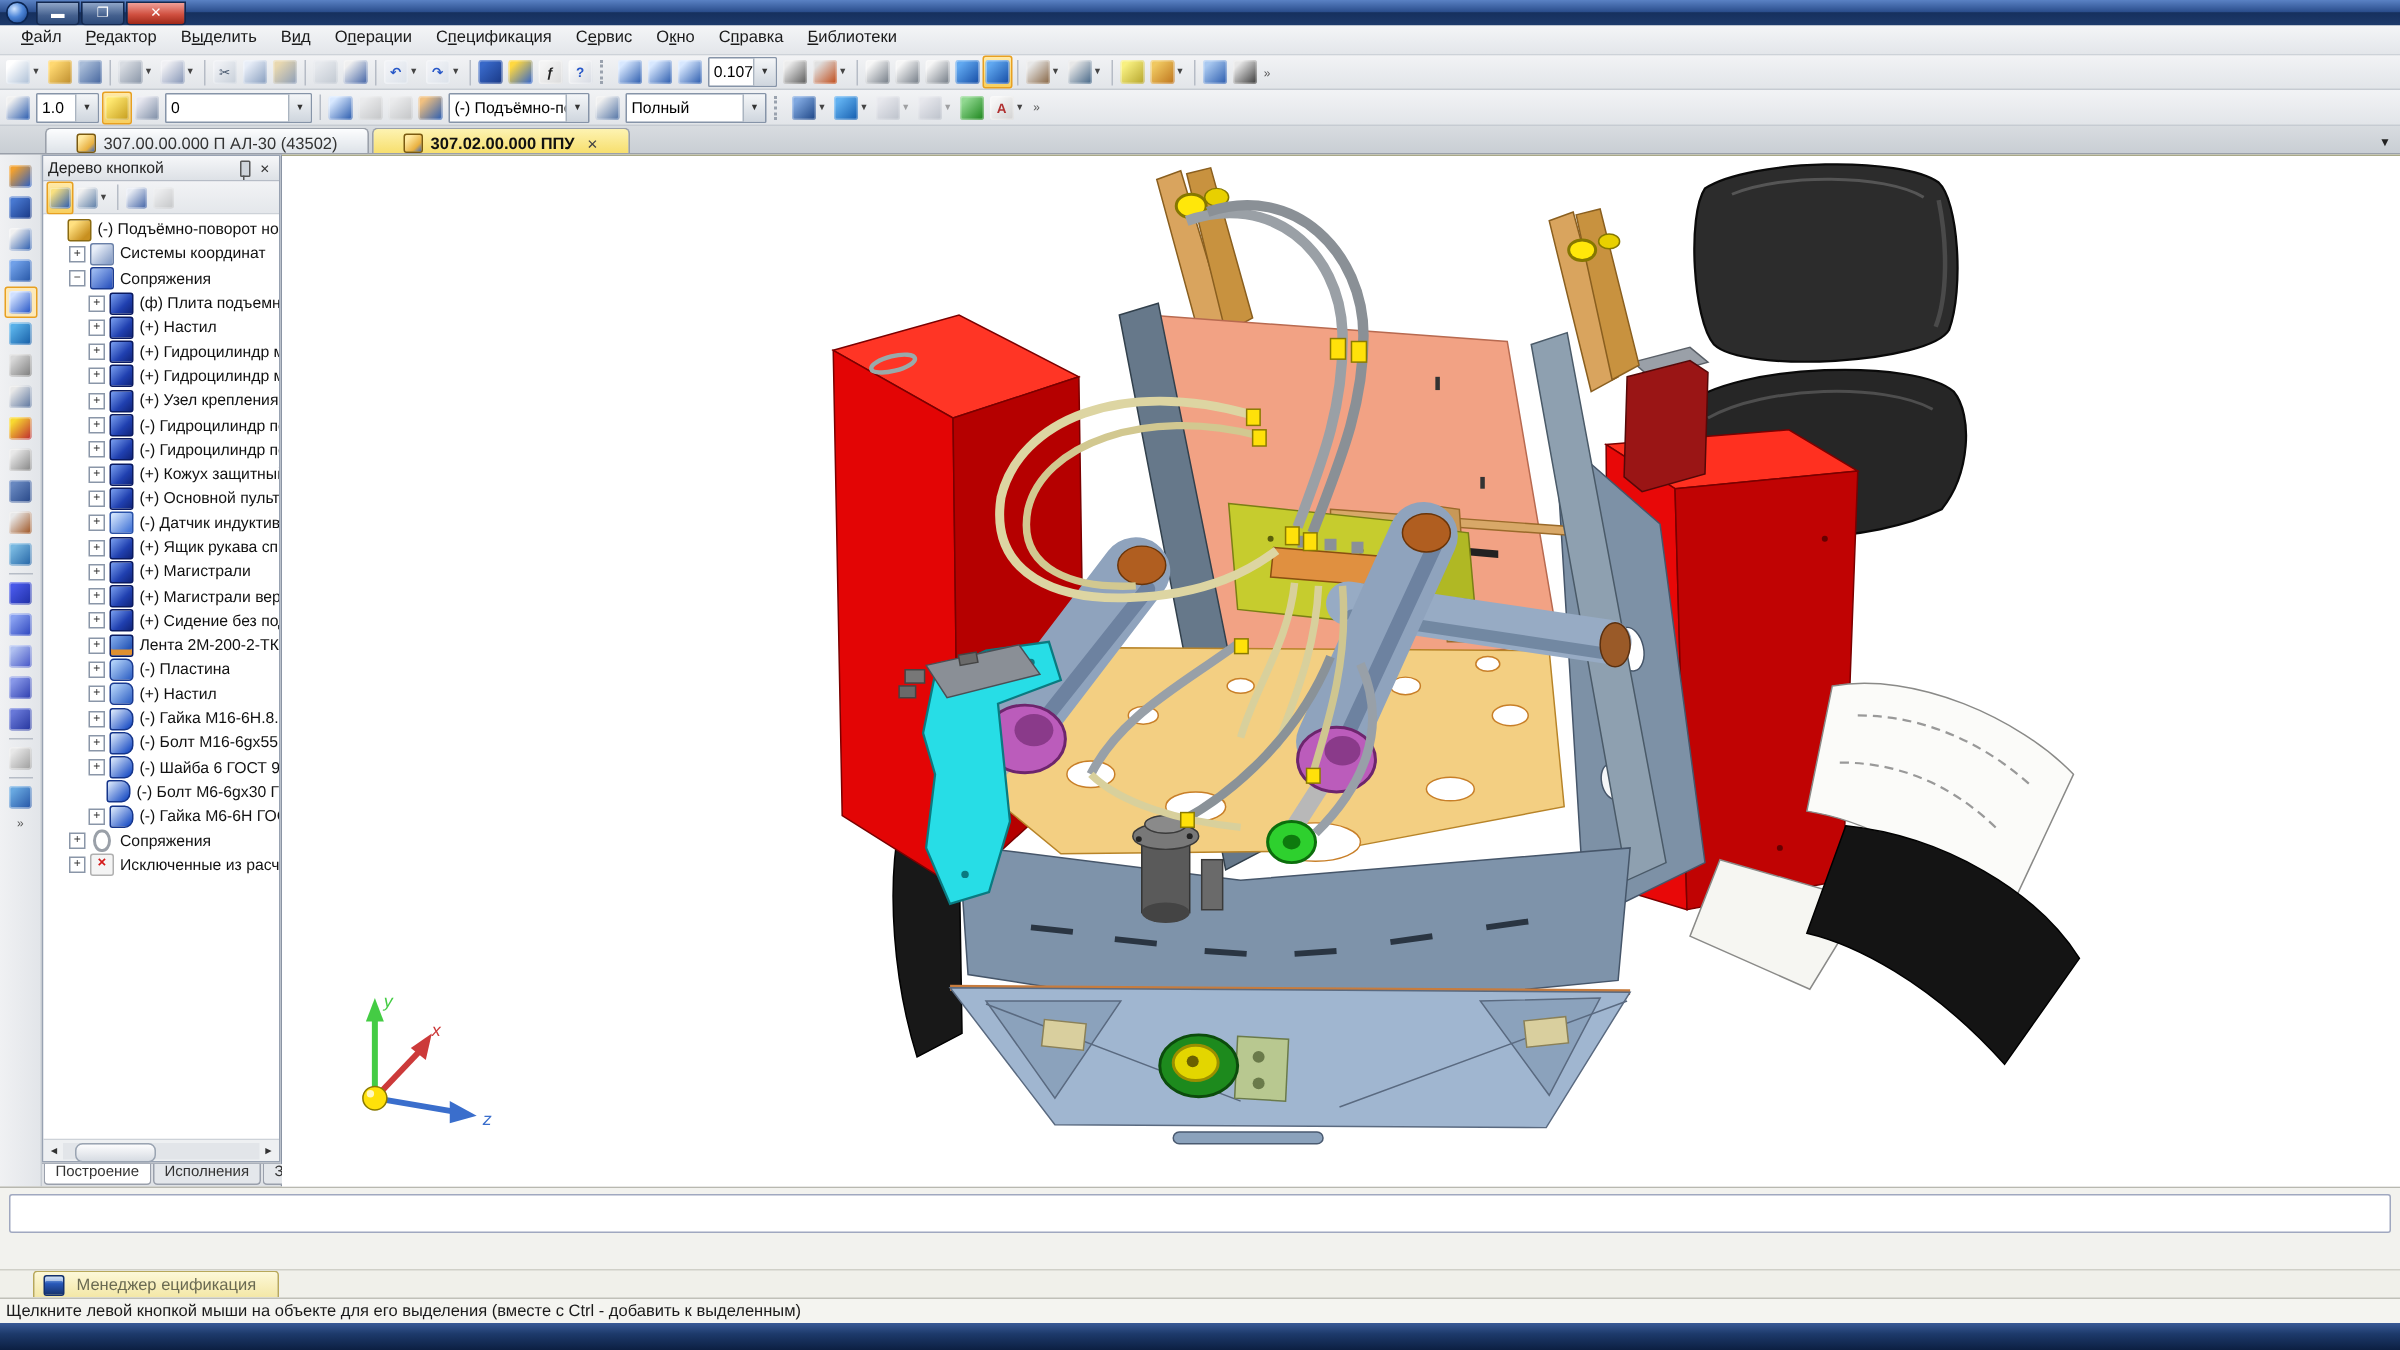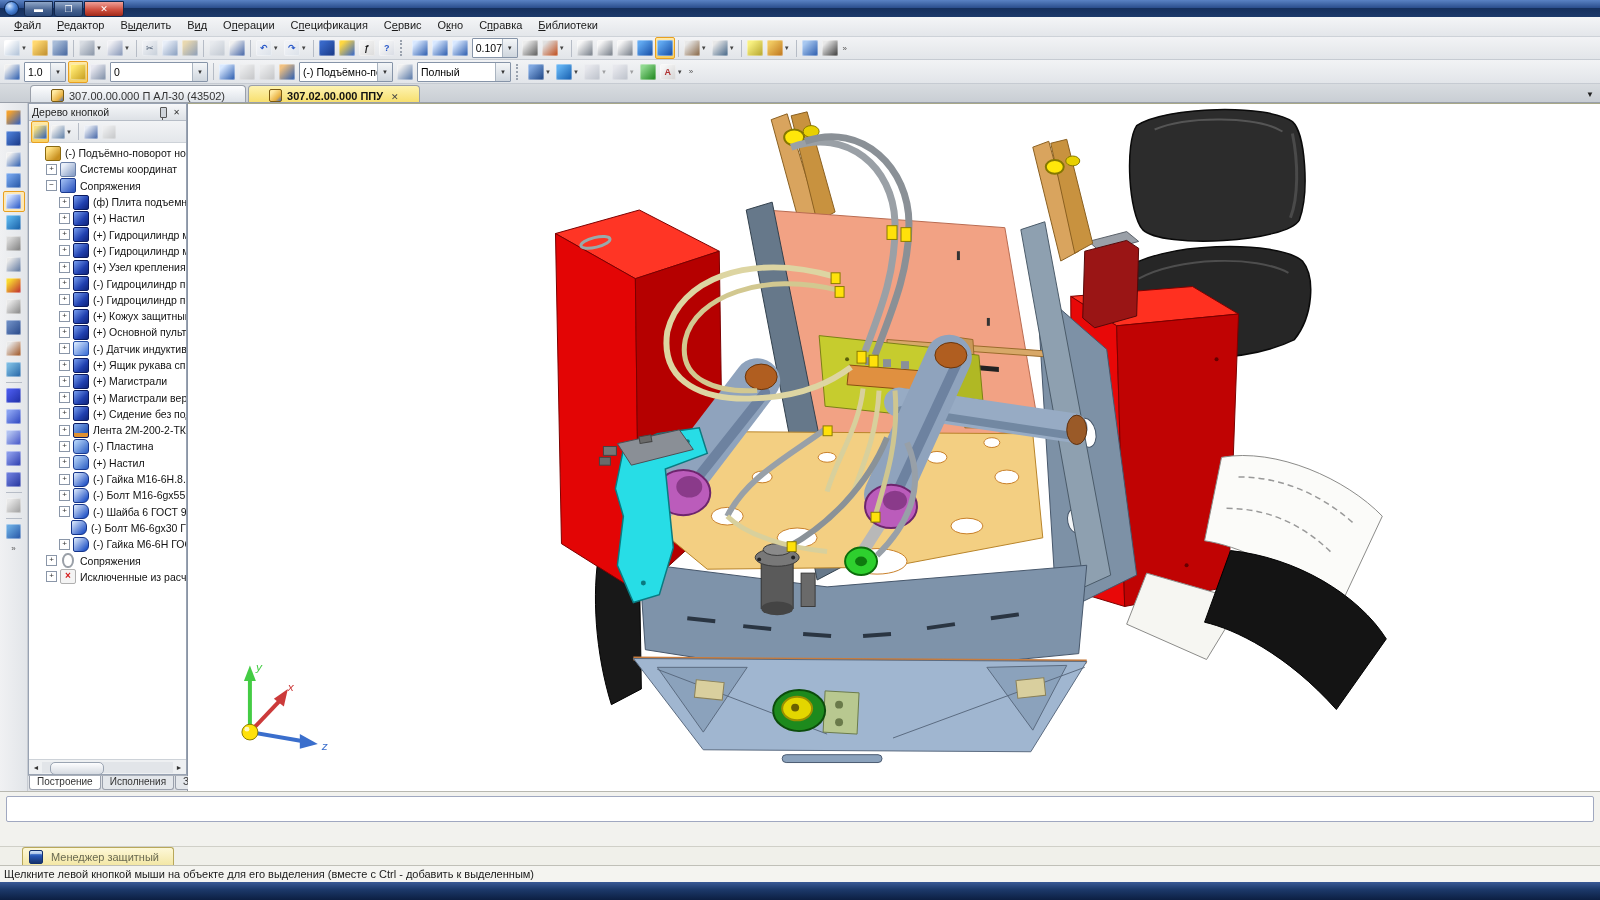--- a/index.html
+++ b/index.html
@@ -822,20 +822,20 @@
   </div>
 </div>
 
 <div id="propbar">
   <div id="propfield"></div>
 </div>
 
 <div id="librow">
   <div id="libtab">
     <span id="libico"></span>
-    <span>Менеджер защитный</span>
+    <span>Менеджер ецификация</span>
   </div>
 </div>
 
 <div id="statusbar">
   <span>Щелкните левой кнопкой мыши на объекте для его выделения (вместе с Ctrl - добавить к выделенным)</span>
 </div>
 <div id="navy"></div>
 
 </body></html>

